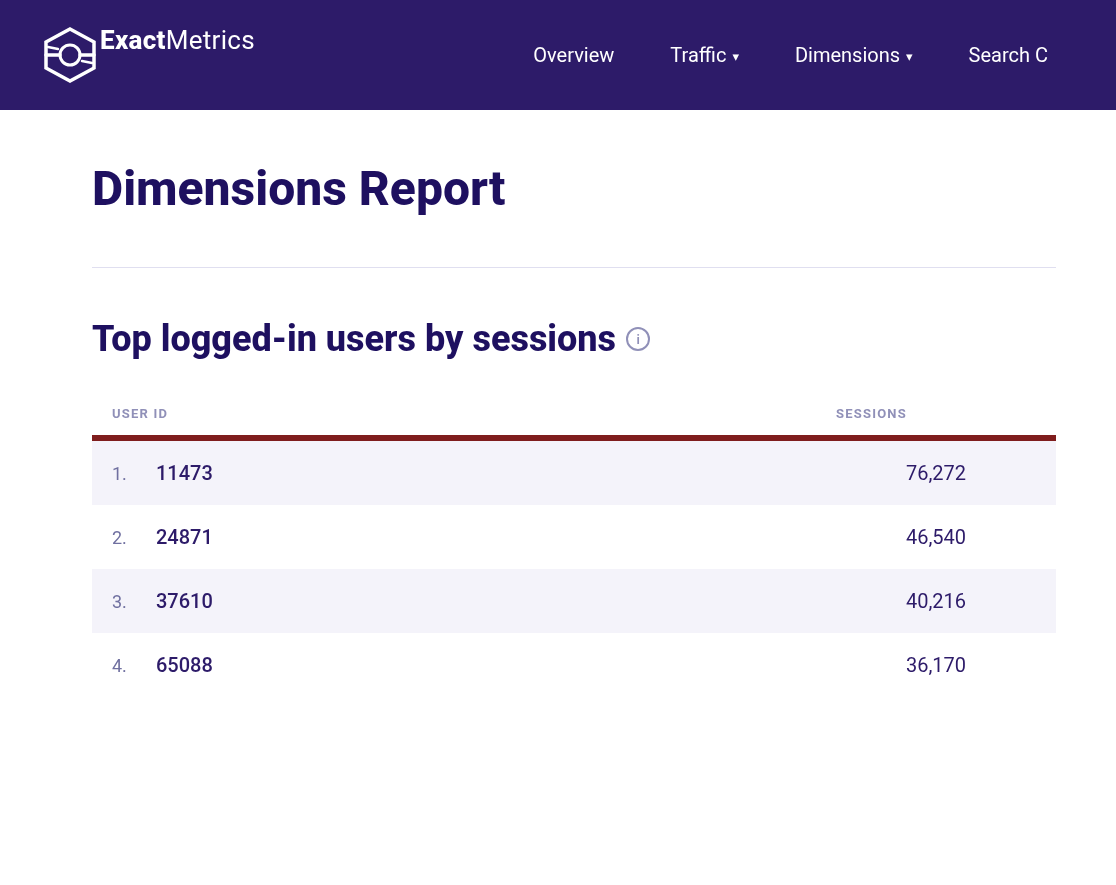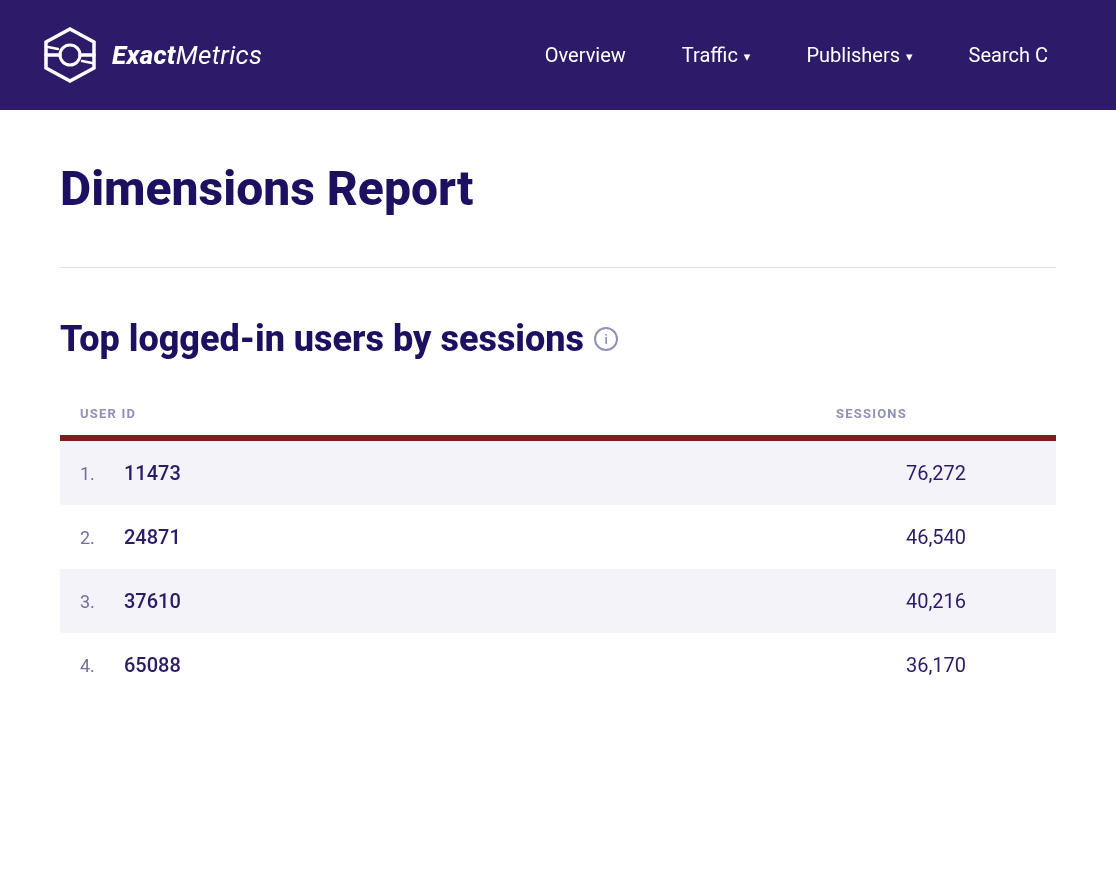--- a/index.html
+++ b/index.html
@@ -20,24 +20,22 @@
       background-color: #2d1b69;
       padding: 0 40px;
       height: 110px;
       display: flex;
       align-items: center;
       gap: 60px;
     }
 
     .logo-area {
       display: flex;
-      align-items: center;
-      gap: 12px;
+      gap: 0;
       flex-shrink: 0;
-      font-style: italic;
     }
 
     .logo-icon {
       width: 60px;
       height: 60px;
     }
 
     .logo-text {
       font-size: 26px;
       color: #ffffff;
@@ -70,20 +68,21 @@
     }
 
     .nav-chevron {
       font-size: 13px;
       margin-top: 2px;
     }
 
     
     main {
       padding: 50px 60px 60px 60px;
+      margin-left: 32px;
     }
 
     .page-title {
       font-size: 48px;
       font-weight: 800;
       color: #1e1060;
       margin-bottom: 50px;
     }
 
     .divider {
@@ -202,21 +201,21 @@
 
   <nav>
     <a class="nav-item">
       <span>Overview</span>
     </a>
     <a class="nav-item">
       <span>Traffic</span>
       <span class="nav-chevron">▾</span>
     </a>
     <a class="nav-item">
-      <span>Publishers</span>
+      <span>Dimensions</span>
       <span class="nav-chevron">▾</span>
     </a>
     <a class="nav-item">
       <span>Search C</span>
     </a>
   </nav>
 </header>
 
 <main>
   <h1 class="page-title">Dimensions Report</h1>

